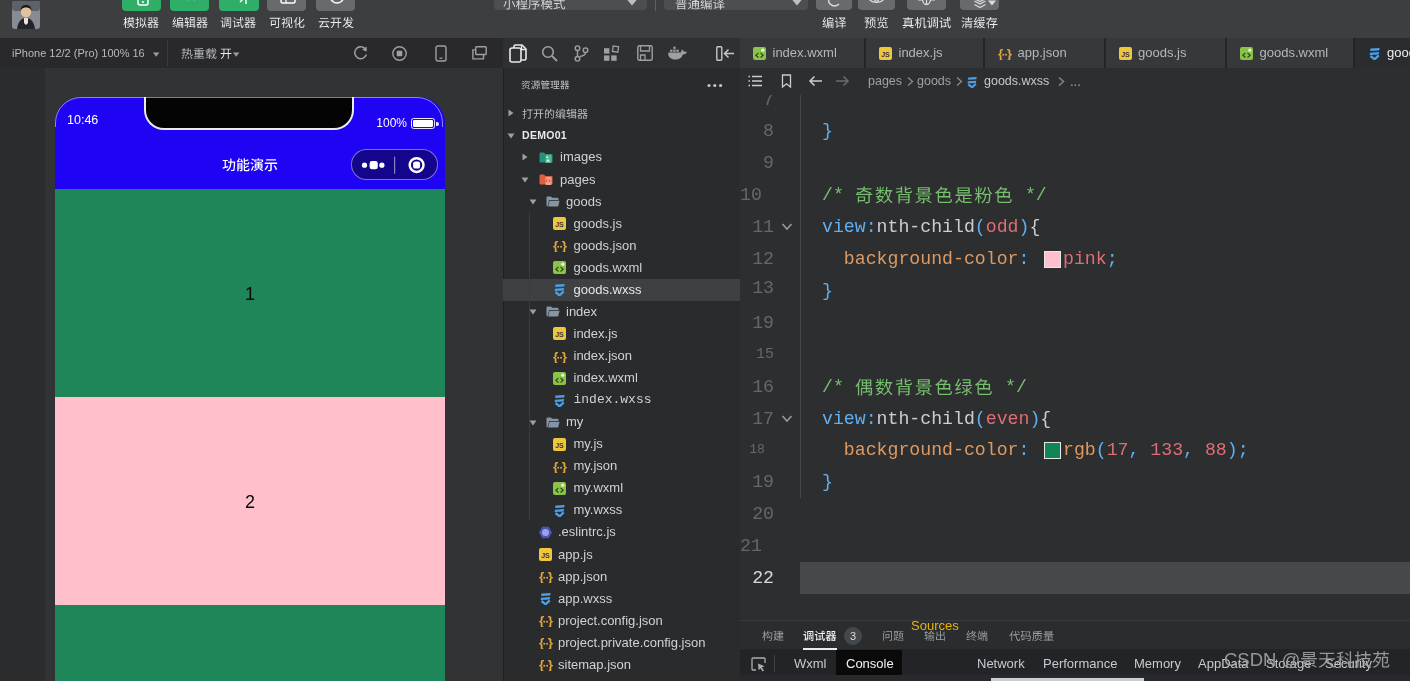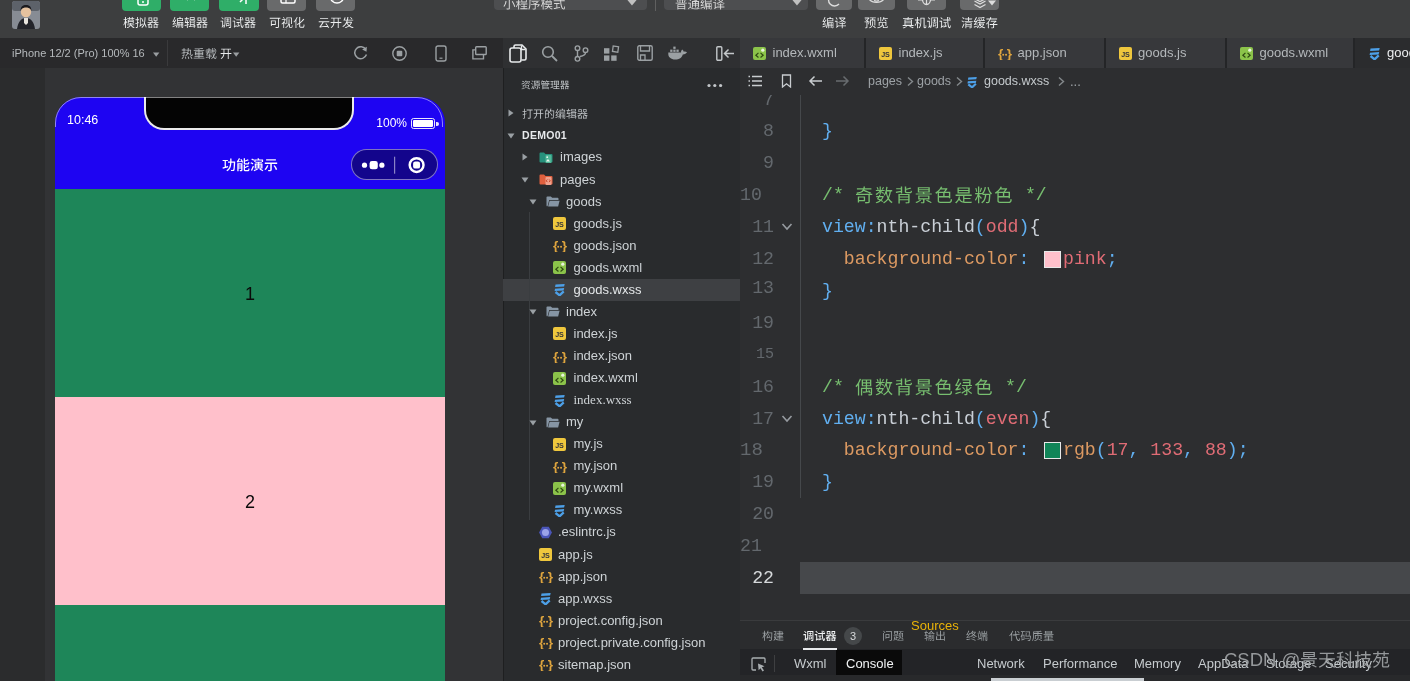--- a/index.html
+++ b/index.html
@@ -310,21 +310,21 @@
 <div style="position:absolute;left:0px;top:20.4px;width:34px;height:32px;text-align:right;font-family:'Liberation Mono',monospace;font-size:18.2px;line-height:32px;white-space:pre;color:#63686d">8</div>
 <div style="position:absolute;left:0px;top:52.3px;width:34px;height:32px;text-align:right;font-family:'Liberation Mono',monospace;font-size:18.2px;line-height:32px;white-space:pre;color:#63686d">9</div>
 <div style="position:absolute;left:0px;top:84.2px;width:34px;height:32px;text-align:left;font-family:'Liberation Mono',monospace;font-size:18.2px;line-height:32px;white-space:pre;color:#63686d">10</div>
 <div style="position:absolute;left:0px;top:116.1px;width:34px;height:32px;text-align:right;font-family:'Liberation Mono',monospace;font-size:18.2px;line-height:32px;white-space:pre;color:#63686d">11</div>
 <div style="position:absolute;left:0px;top:148.0px;width:34px;height:32px;text-align:right;font-family:'Liberation Mono',monospace;font-size:18.2px;line-height:32px;white-space:pre;color:#63686d">12</div>
 <div style="position:absolute;left:0px;top:177px;width:34px;height:32px;text-align:right;font-family:'Liberation Mono',monospace;font-size:18.2px;line-height:32px;white-space:pre;color:#63686d">13</div>
 <div style="position:absolute;left:0px;top:211.8px;width:34px;height:32px;text-align:right;font-family:'Liberation Mono',monospace;font-size:18.2px;line-height:32px;white-space:pre;color:#63686d">19</div>
 <div style="position:absolute;left:0px;top:243.7px;width:34px;height:32px;text-align:right;font-family:'Liberation Mono',monospace;font-size:15px;line-height:32px;white-space:pre;color:#63686d">15</div>
 <div style="position:absolute;left:0px;top:275.6px;width:34px;height:32px;text-align:right;font-family:'Liberation Mono',monospace;font-size:18.2px;line-height:32px;white-space:pre;color:#63686d">16</div>
 <div style="position:absolute;left:0px;top:307.5px;width:34px;height:32px;text-align:right;font-family:'Liberation Mono',monospace;font-size:18.2px;line-height:32px;white-space:pre;color:#63686d">17</div>
-<div style="position:absolute;left:0px;top:339.4px;width:34px;height:32px;text-align:left;font-family:'Liberation Mono',monospace;font-size:19px;line-height:32px;white-space:pre;color:#63686d">18</div>
+<div style="position:absolute;left:0px;top:339.4px;width:34px;height:32px;text-align:center;font-family:'Liberation Mono',monospace;font-size:13px;line-height:32px;white-space:pre;color:#63686d">18</div>
 <div style="position:absolute;left:0px;top:371.3px;width:34px;height:32px;text-align:right;font-family:'Liberation Mono',monospace;font-size:18.2px;line-height:32px;white-space:pre;color:#63686d">19</div>
 <div style="position:absolute;left:0px;top:403.2px;width:34px;height:32px;text-align:right;font-family:'Liberation Mono',monospace;font-size:18.2px;line-height:32px;white-space:pre;color:#63686d">20</div>
 <div style="position:absolute;left:0px;top:435.1px;width:34px;height:32px;text-align:left;font-family:'Liberation Mono',monospace;font-size:18.2px;line-height:32px;white-space:pre;color:#63686d">21</div>
 <div style="position:absolute;left:0px;top:467.0px;width:34px;height:32px;text-align:right;font-family:'Liberation Mono',monospace;font-size:18.2px;line-height:32px;white-space:pre;color:#d6d9db">22</div>
 <svg style="position:absolute;left:41px;top:127.1px" width="12" height="10" viewBox="0 0 12 10">
         <path d="M1.5 2 L6 7 L10.5 2" stroke="#969ba0" stroke-width="1.6" fill="none"></path>
       </svg>
 <svg style="position:absolute;left:41px;top:318.5px" width="12" height="10" viewBox="0 0 12 10">
         <path d="M1.5 2 L6 7 L10.5 2" stroke="#969ba0" stroke-width="1.6" fill="none"></path>
       </svg>
@@ -533,21 +533,21 @@
       <circle cx="9.8" cy="3.2" r="1.6" fill="#e8f2dc"></circle>
       <path d="M5.46 5.8500000000000005 L2.86 8.19 L5.46 10.530000000000001 M7.539999999999999 5.8500000000000005 L10.14 8.19 L7.539999999999999 10.530000000000001" stroke="#2f4a12" stroke-width="1.2" fill="none"></path>
     </svg>
 <div style="position:absolute;left:573.5px;top:368.0px;height:20px;line-height:20px;font-family:'Liberation Sans',sans-serif;font-size:13px;color:#ced3d6;white-space:pre">index.wxml</div>
 <svg style="position:absolute;left:552.5px;top:393.6px" width="13" height="13" viewBox="0 0 13 13">
       <g transform="scale(1.0)">
         <path d="M2.5 1.6 L11.7 1 L11.1 3.4 L2.1 4 Z M2 5.7 L11.2 5.1 L10.6 7.5 L1.6 8.1 Z" fill="#4da0e8"></path>
         <path d="M2.5 9 L6.6 12.3 L10.7 8.4" stroke="#4da0e8" stroke-width="2.3" fill="none"></path>
       </g>
     </svg>
-<div style="position:absolute;left:573.5px;top:390.1px;height:20px;line-height:20px;font-family:Liberation Serif, serif;font-size:13px;color:#ced3d6;white-space:pre">index.wxss</div>
+<div style="position:absolute;left:573.5px;top:390.1px;height:20px;line-height:20px;font-family:Liberation Mono, monospace;font-size:13px;color:#ced3d6;white-space:pre">index.wxss</div>
 <svg style="position:absolute;left:528.5px;top:419.6px" width="8" height="6" viewBox="0 0 8 6">
       <path d="M0.5 0.5 L7.5 0.5 L4 5.5 Z" fill="#9aa0a4"></path>
     </svg>
 <svg style="position:absolute;left:546px;top:416.6px" width="14" height="11" viewBox="0 0 14 11">
       <path d="M0.5 1.3 A0.9 0.9 0 0 1 1.4 0.4 H4.8 L6.2 1.8 H11.6 A0.9 0.9 0 0 1 12.5 2.7 V4 H3.2 L1.6 10.3 H1.4 A0.9 0.9 0 0 1 0.5 9.4 Z" fill="#8695a4"></path>
       <path d="M3.6 4.8 H13.6 L12.1 10.5 H2.1 Z" fill="#8695a4"></path>
     </svg>
 <div style="position:absolute;left:566px;top:412.1px;height:20px;line-height:20px;font-family:'Liberation Sans',sans-serif;font-size:13px;color:#ced3d6;white-space:pre">my</div>
 <svg style="position:absolute;left:552.5px;top:437.7px" width="13" height="13" viewBox="0 0 13 13">
       <rect width="13" height="13" rx="2" fill="#efc73d"></rect>

